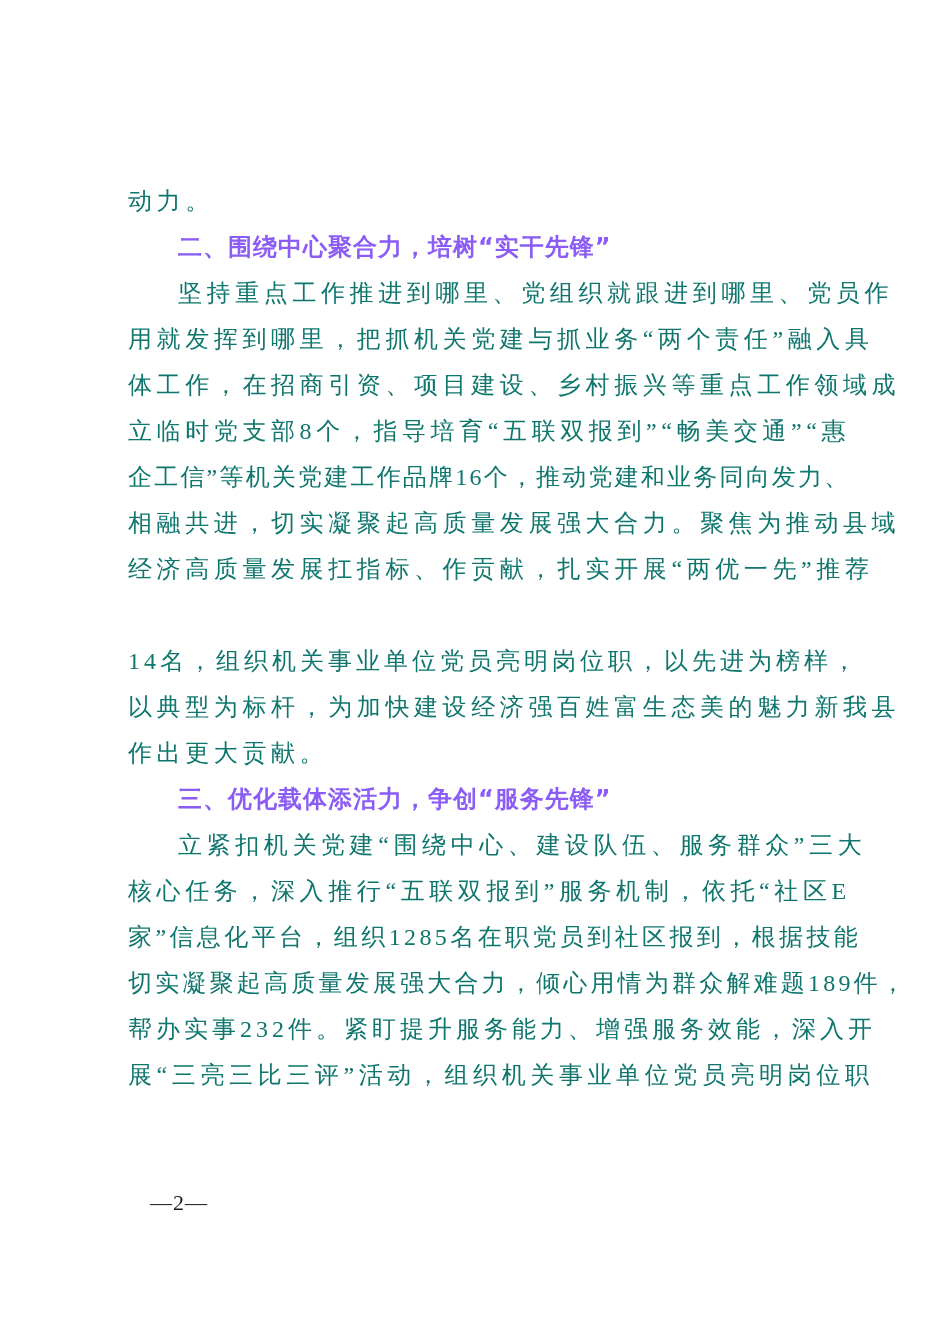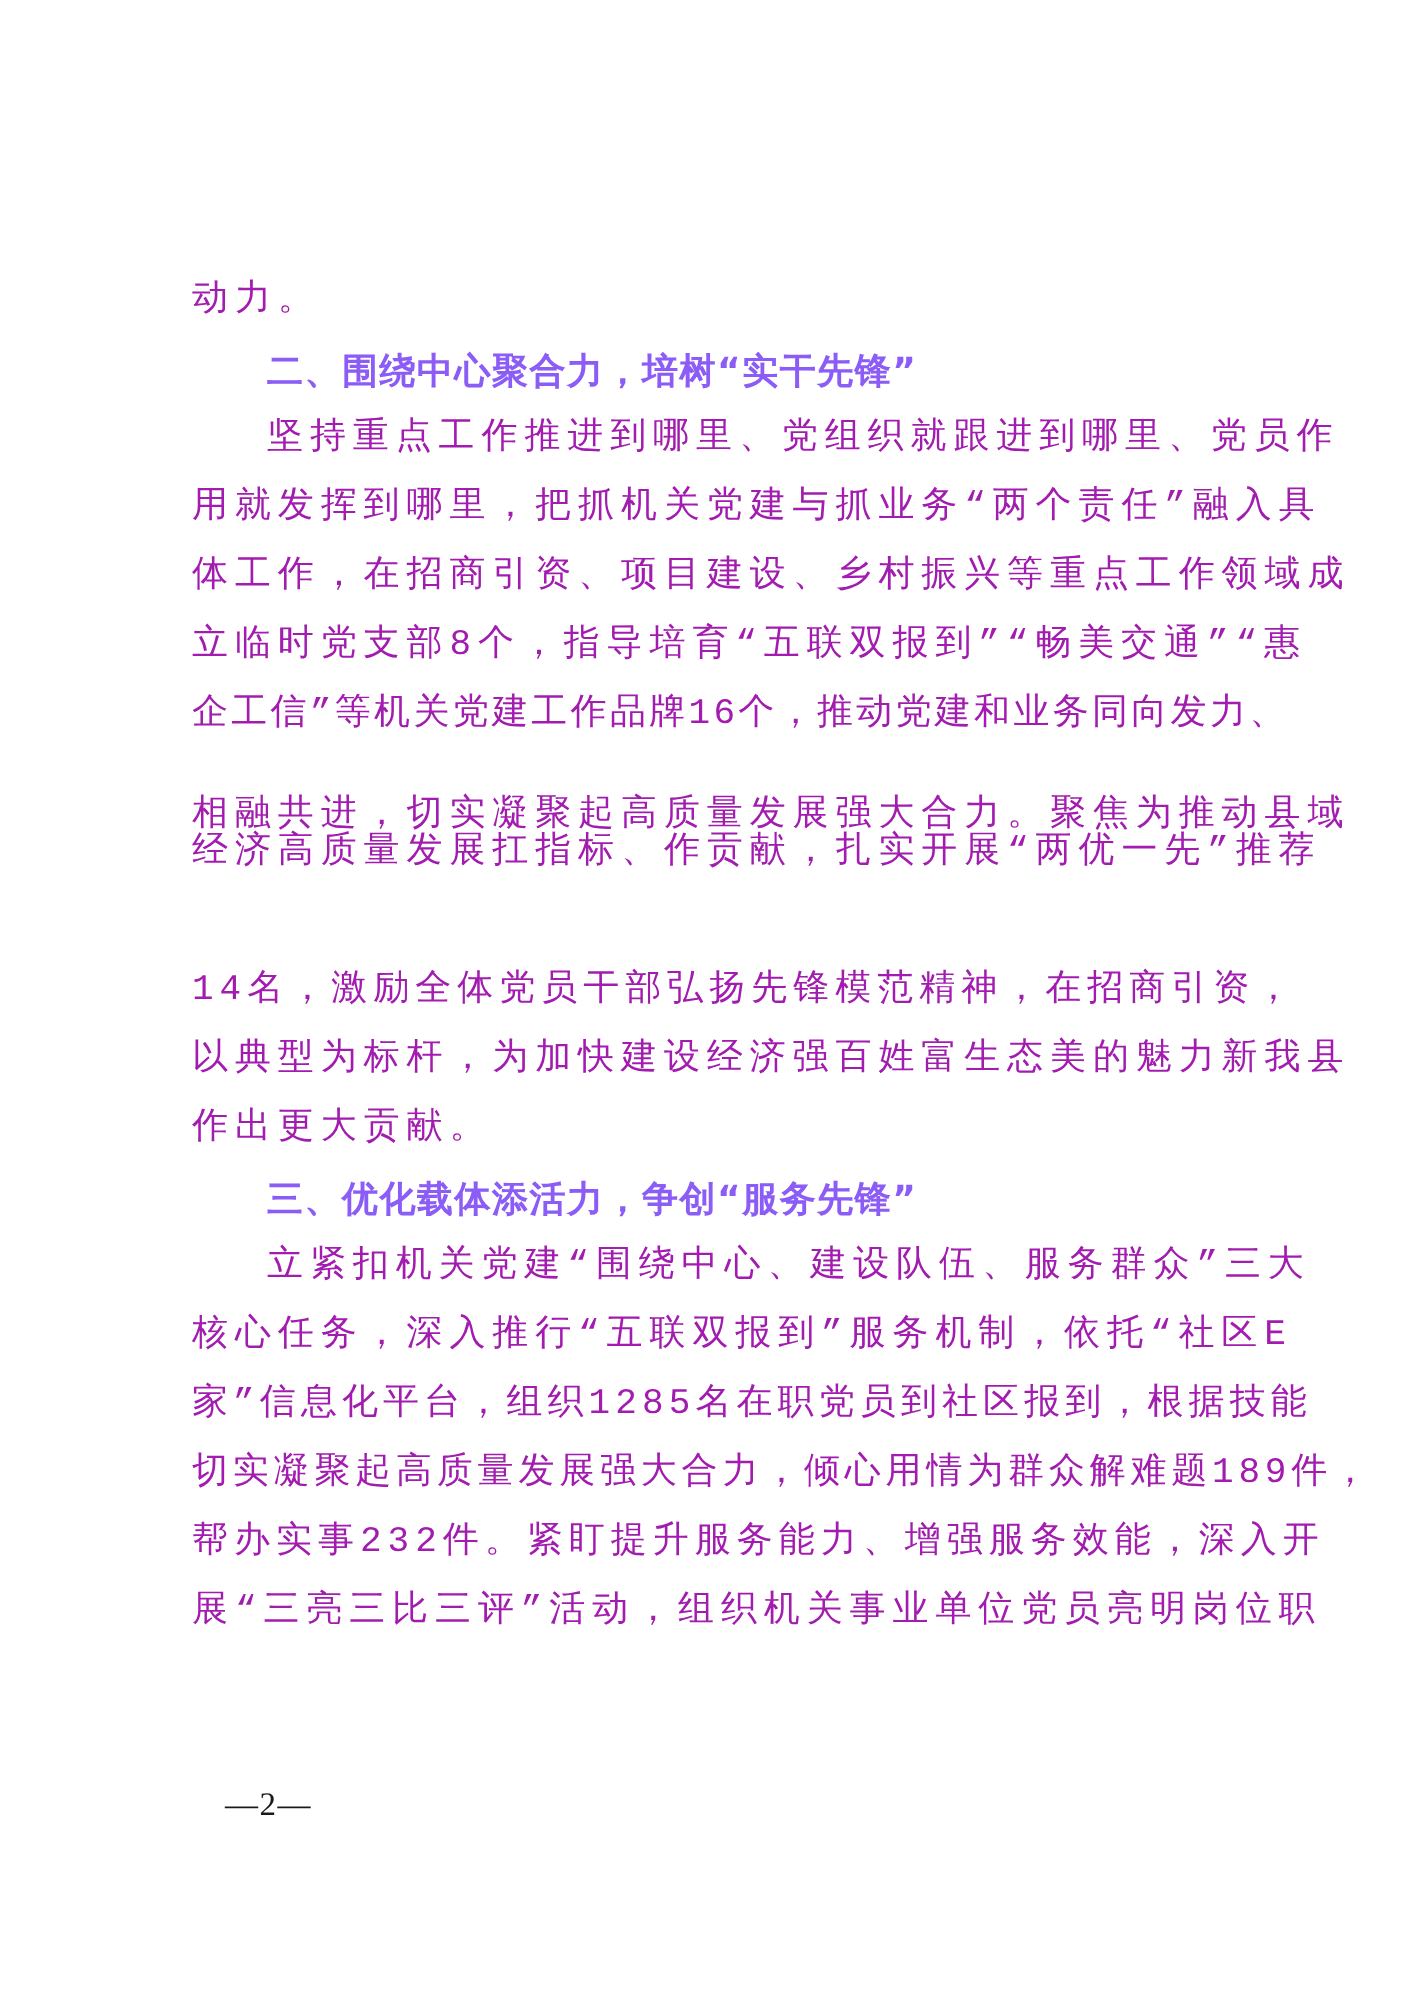--- a/index.html
+++ b/index.html
@@ -4,23 +4,23 @@
   <style>
     html, body { margin: 0; padding: 0; background: #ffffff; }
     body { width: 950px; height: 1344px; position: relative; overflow: hidden; }
     .page { position: absolute; left: 0; top: 0; width: 950px; height: 1344px; background: #fff; }
     .line {
       position: absolute;
       left: 128px;
       width: 720px;
       height: 46px;
       line-height: 46px;
-      font-family: Liberation Mono, monospace;
+      font-family: Liberation Serif, serif;
       font-size: 24px;
-      color: #a21caf;
+      color: #0f766e;
       white-space: nowrap;
       letter-spacing: 4.6px;
     }
     .line.indent { left: 178px; }
     .line.heading {
       left: 178px;
       font-family: "DejaVu Sans", "Liberation Sans", sans-serif;
       font-weight: bold;
       letter-spacing: 1px;
       color: #8b5cf6;
@@ -39,23 +39,23 @@
 <body>
 
 <div class="page">
   <div class="line" style="top:178px">动力。</div>
   <div class="line heading" style="top:224px">二、围绕中心聚合力，培树“实干先锋”</div>
   <div class="line indent" style="top:270px">坚持重点工作推进到哪里、党组织就跟进到哪里、党员作</div>
   <div class="line" style="top:316px">用就发挥到哪里，把抓机关党建与抓业务“两个责任”融入具</div>
   <div class="line" style="top:362px">体工作，在招商引资、项目建设、乡村振兴等重点工作领域成</div>
   <div class="line" style="top:408px">立临时党支部8个，指导培育“五联双报到”“畅美交通”“惠</div>
   <div class="line" style="top:454px;letter-spacing:2.2px">企工信”等机关党建工作品牌16个，推动党建和业务同向发力、</div>
-  <div class="line" style="top:521px">相融共进，切实凝聚起高质量发展强大合力。聚焦为推动县域</div>
+  <div class="line" style="top:500px">相融共进，切实凝聚起高质量发展强大合力。聚焦为推动县域</div>
   <div class="line" style="top:546px">经济高质量发展扛指标、作贡献，扎实开展“两优一先”推荐</div>
-  <div class="line" style="top:638px;letter-spacing:4px">14名，激励全体党员干部弘扬先锋模范精神，在招商引资，</div>
+  <div class="line" style="top:638px;letter-spacing:4px">14名，组织机关事业单位党员亮明岗位职，以先进为榜样，</div>
   <div class="line" style="top:684px">以典型为标杆，为加快建设经济强百姓富生态美的魅力新我县</div>
   <div class="line" style="top:730px">作出更大贡献。</div>
   <div class="line heading" style="top:776px">三、优化载体添活力，争创“服务先锋”</div>
   <div class="line" style="top:868px">核心任务，深入推行“五联双报到”服务机制，依托“社区E</div>
   <div class="line indent" style="top:822px">立紧扣机关党建“围绕中心、建设队伍、服务群众”三大</div>
   <div class="line" style="top:914px;letter-spacing:3.4px">家”信息化平台，组织1285名在职党员到社区报到，根据技能</div>
   <div class="line" style="top:960px;letter-spacing:3.2px">切实凝聚起高质量发展强大合力，倾心用情为群众解难题189件，</div>
   <div class="line" style="top:1006px;letter-spacing:4px">帮办实事232件。紧盯提升服务能力、增强服务效能，深入开</div>
   <div class="line" style="top:1052px">展“三亮三比三评”活动，组织机关事业单位党员亮明岗位职</div>
 

